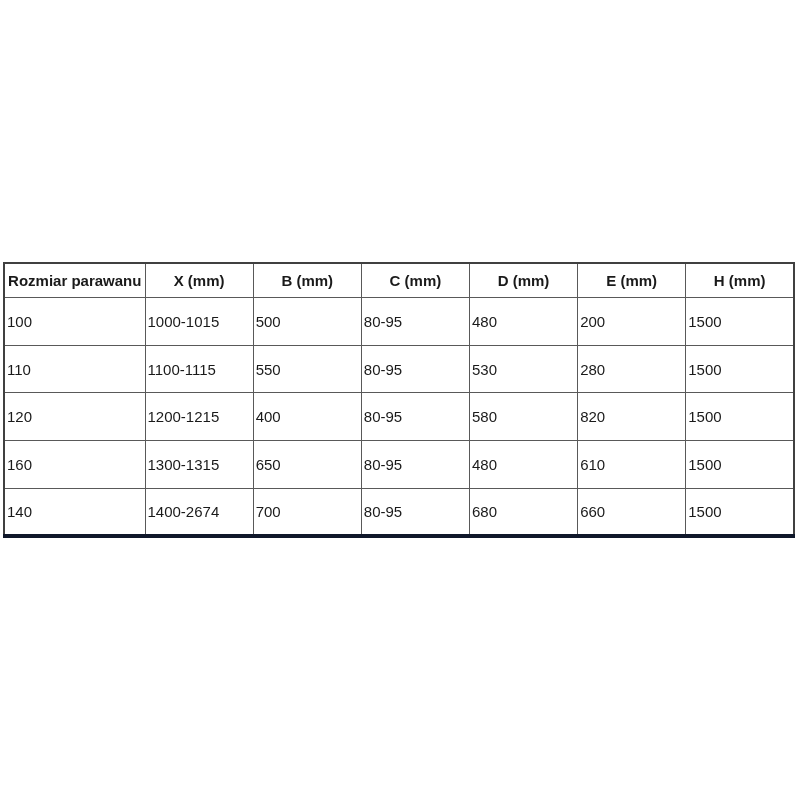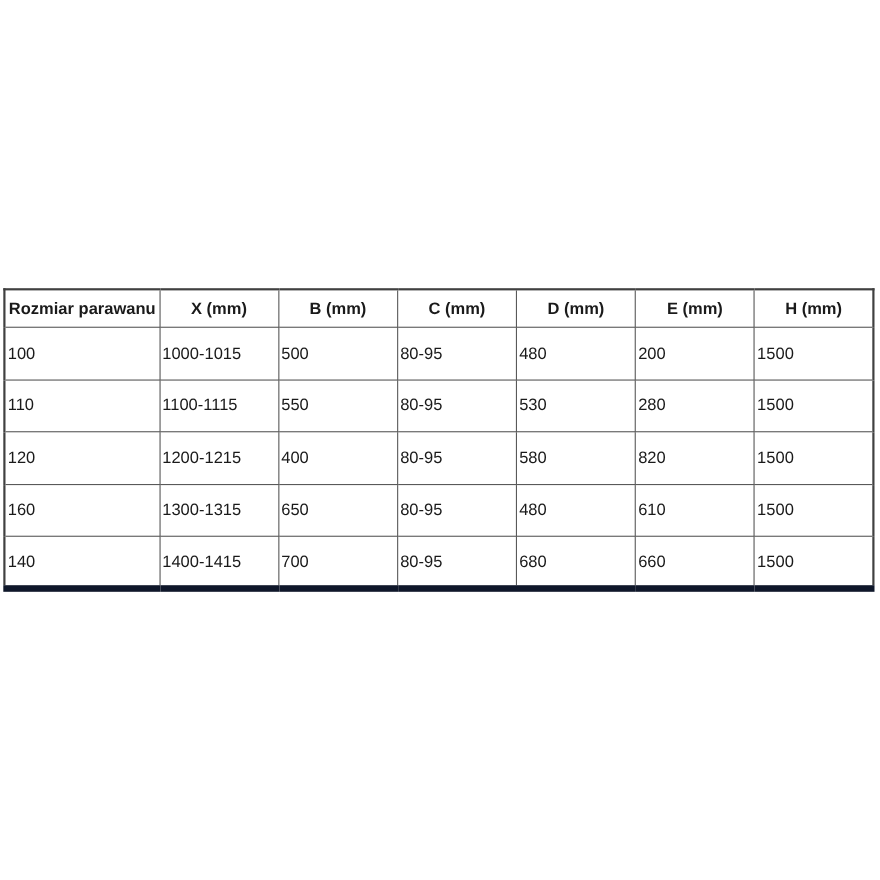--- a/index.html
+++ b/index.html
@@ -46,21 +46,21 @@
   }
   table.spec-table th:first-child,
   table.spec-table td:first-child {
     width: 141px;
   }
   
   table.spec-table {
     border: 2px solid #404040;
   }
   table.spec-table tr:first-child th { border-top: 2px solid #404040; }
-  table.spec-table tr:last-child td { border-bottom: 6px solid #0f172a; }
+  table.spec-table tr:last-child td { border-bottom: 4px solid #0f172a; }
   table.spec-table tr th:first-child,
   table.spec-table tr td:first-child { border-left: 2px solid #404040; }
   table.spec-table tr th:last-child,
   table.spec-table tr td:last-child { border-right: 2px solid #404040; }
 </style>
 </head>
 <body>
 
 <div class="page">
   <div class="table-wrap">
@@ -108,21 +108,21 @@
             <td>160</td>
             <td>1300-1315</td>
             <td>650</td>
             <td>80-95</td>
             <td>480</td>
             <td>610</td>
             <td>1500</td>
           </tr>
           <tr>
             <td>140</td>
-            <td>1400-1415</td>
+            <td>1400-2674</td>
             <td>700</td>
             <td>80-95</td>
             <td>680</td>
             <td>660</td>
             <td>1500</td>
           </tr>
         </tbody>
       </table>
   </div>
 </div>

